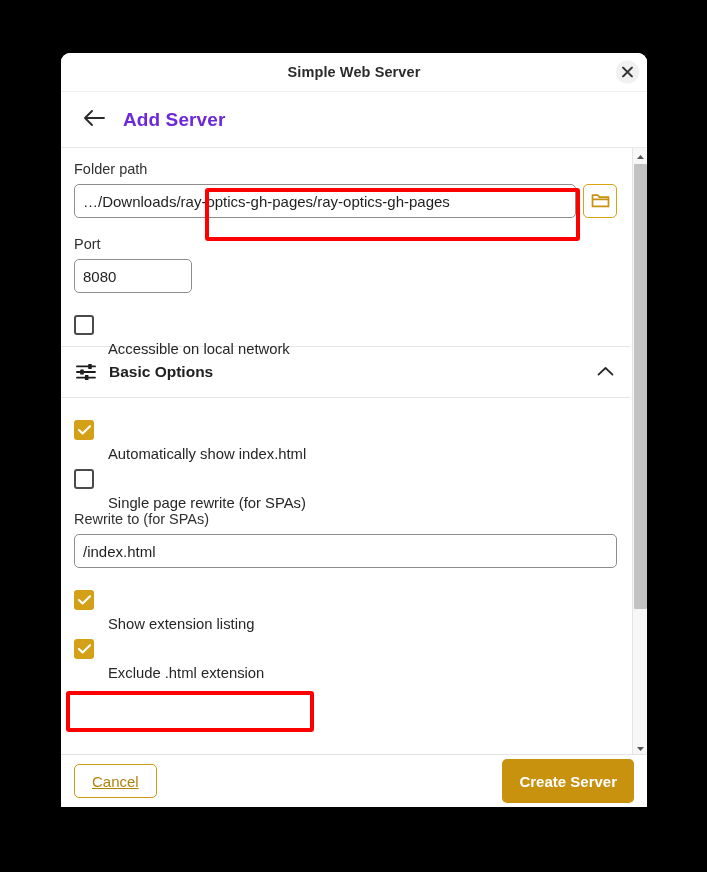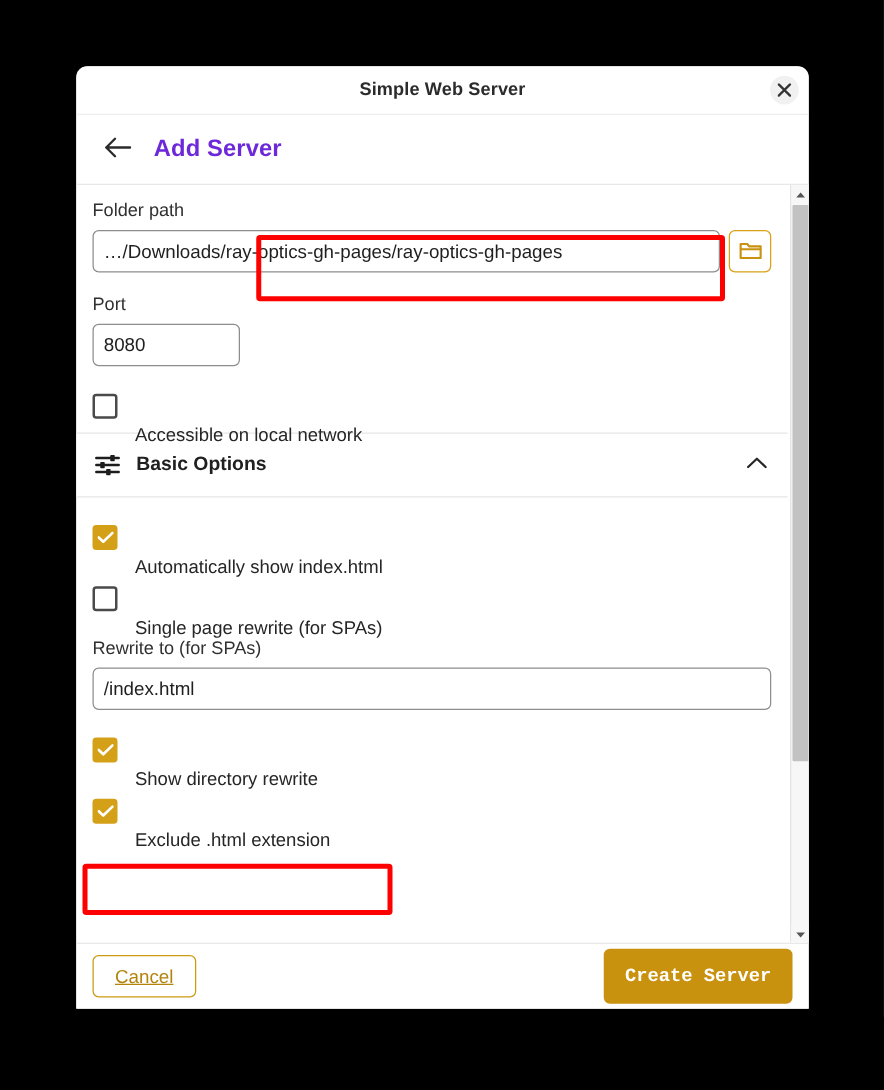--- a/index.html
+++ b/index.html
@@ -228,21 +228,21 @@
     cursor: pointer;
     text-decoration: underline;
   }
   #create-server-btn {
     height: 44px;
     padding: 12px 17px;
     border: none;
     border-radius: 5px;
     background: #c8910e;
     color: #ffffff;
-    font-family: Liberation Mono, monospace;
+    font-family: Liberation Sans, sans-serif;
     font-size: 15px;
     font-weight: bold;
     cursor: pointer;
   }
 
   
   .annot-box {
     position: absolute;
     border: 4px solid #fe0000;
     border-radius: 3px;
@@ -361,21 +361,21 @@
       </div>
 
       <div class="spacer-14"></div>
 
       <div class="check-row">
         <span class="cbox on">
           <svg width="13" height="10" viewBox="0 0 13 10">
               <path d="M1 5 L4.6 8.4 L12 1.3" stroke="#fff" stroke-width="2.1" fill="none" stroke-linecap="round" stroke-linejoin="round"></path>
             </svg>
         </span>
-        <span class="check-label">Show directory rewrite</span>
+        <span class="check-label">Show extension listing</span>
       </div>
 
       <div class="spacer-14"></div>
 
       <div class="check-row">
         <span class="cbox on">
           <svg width="13" height="10" viewBox="0 0 13 10">
               <path d="M1 5 L4.6 8.4 L12 1.3" stroke="#fff" stroke-width="2.1" fill="none" stroke-linecap="round" stroke-linejoin="round"></path>
             </svg>
         </span>

